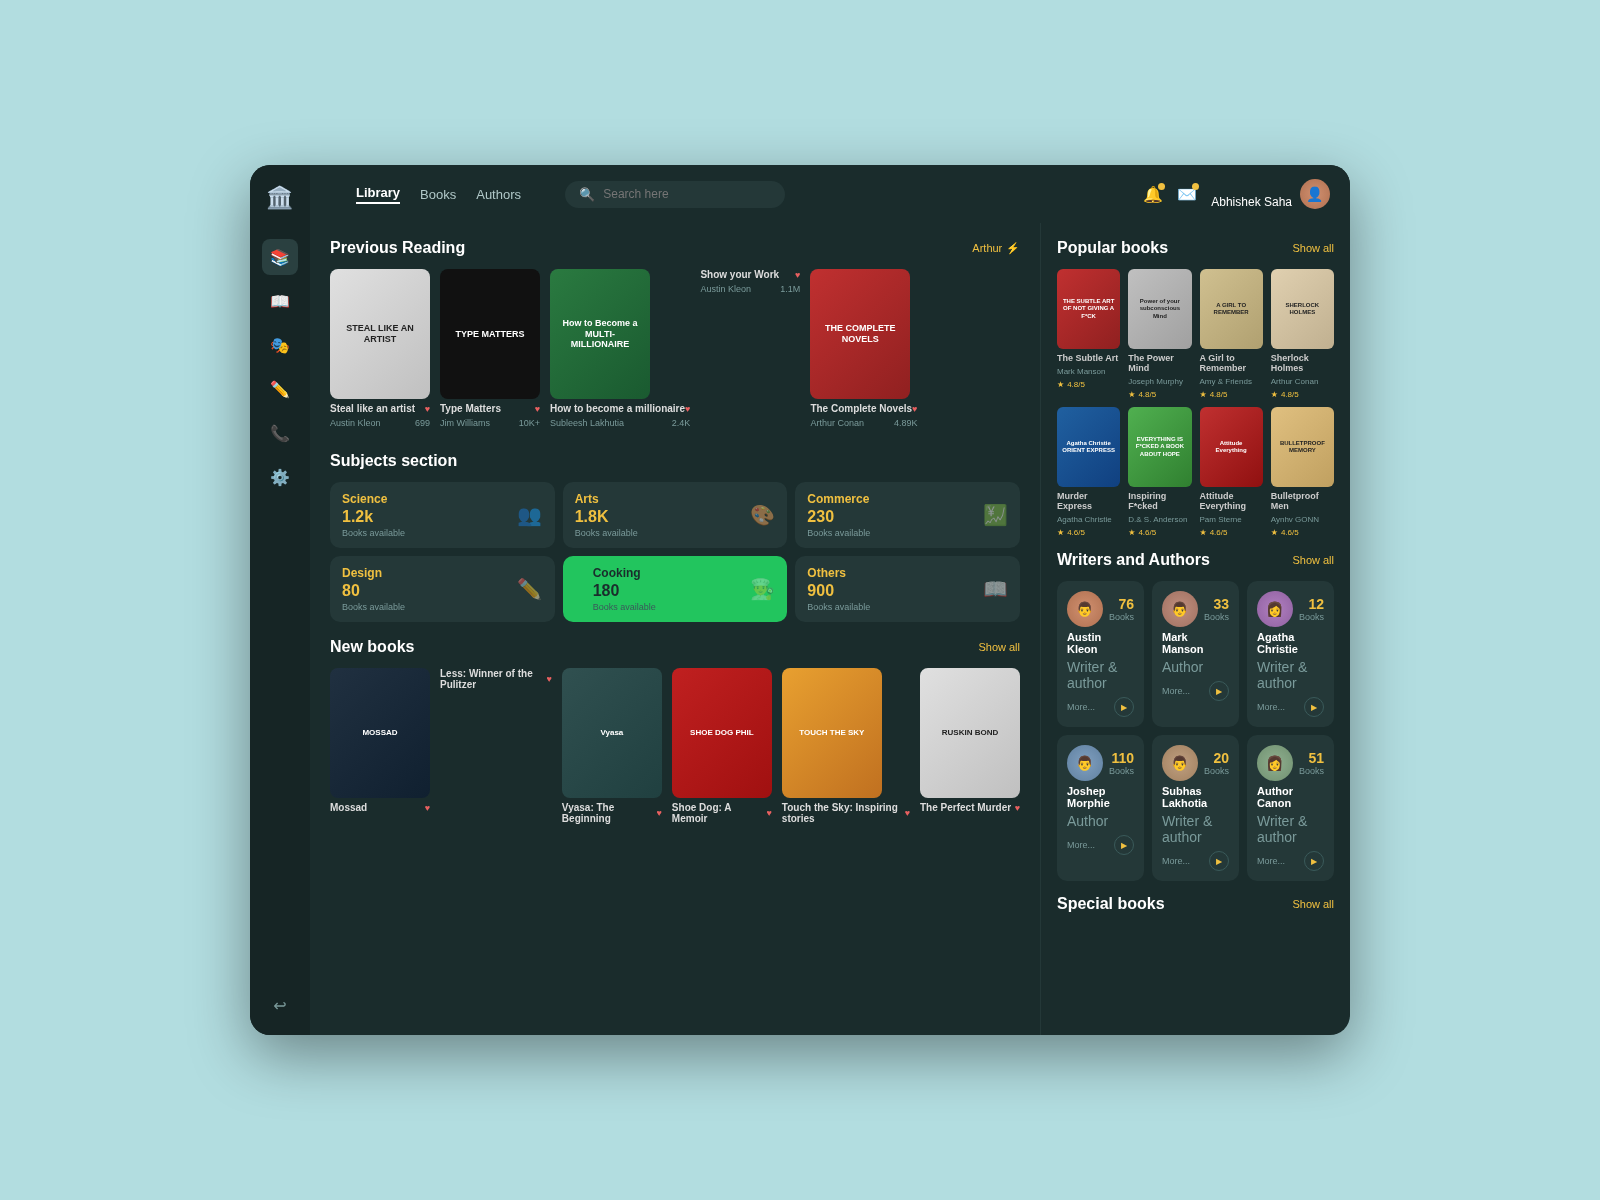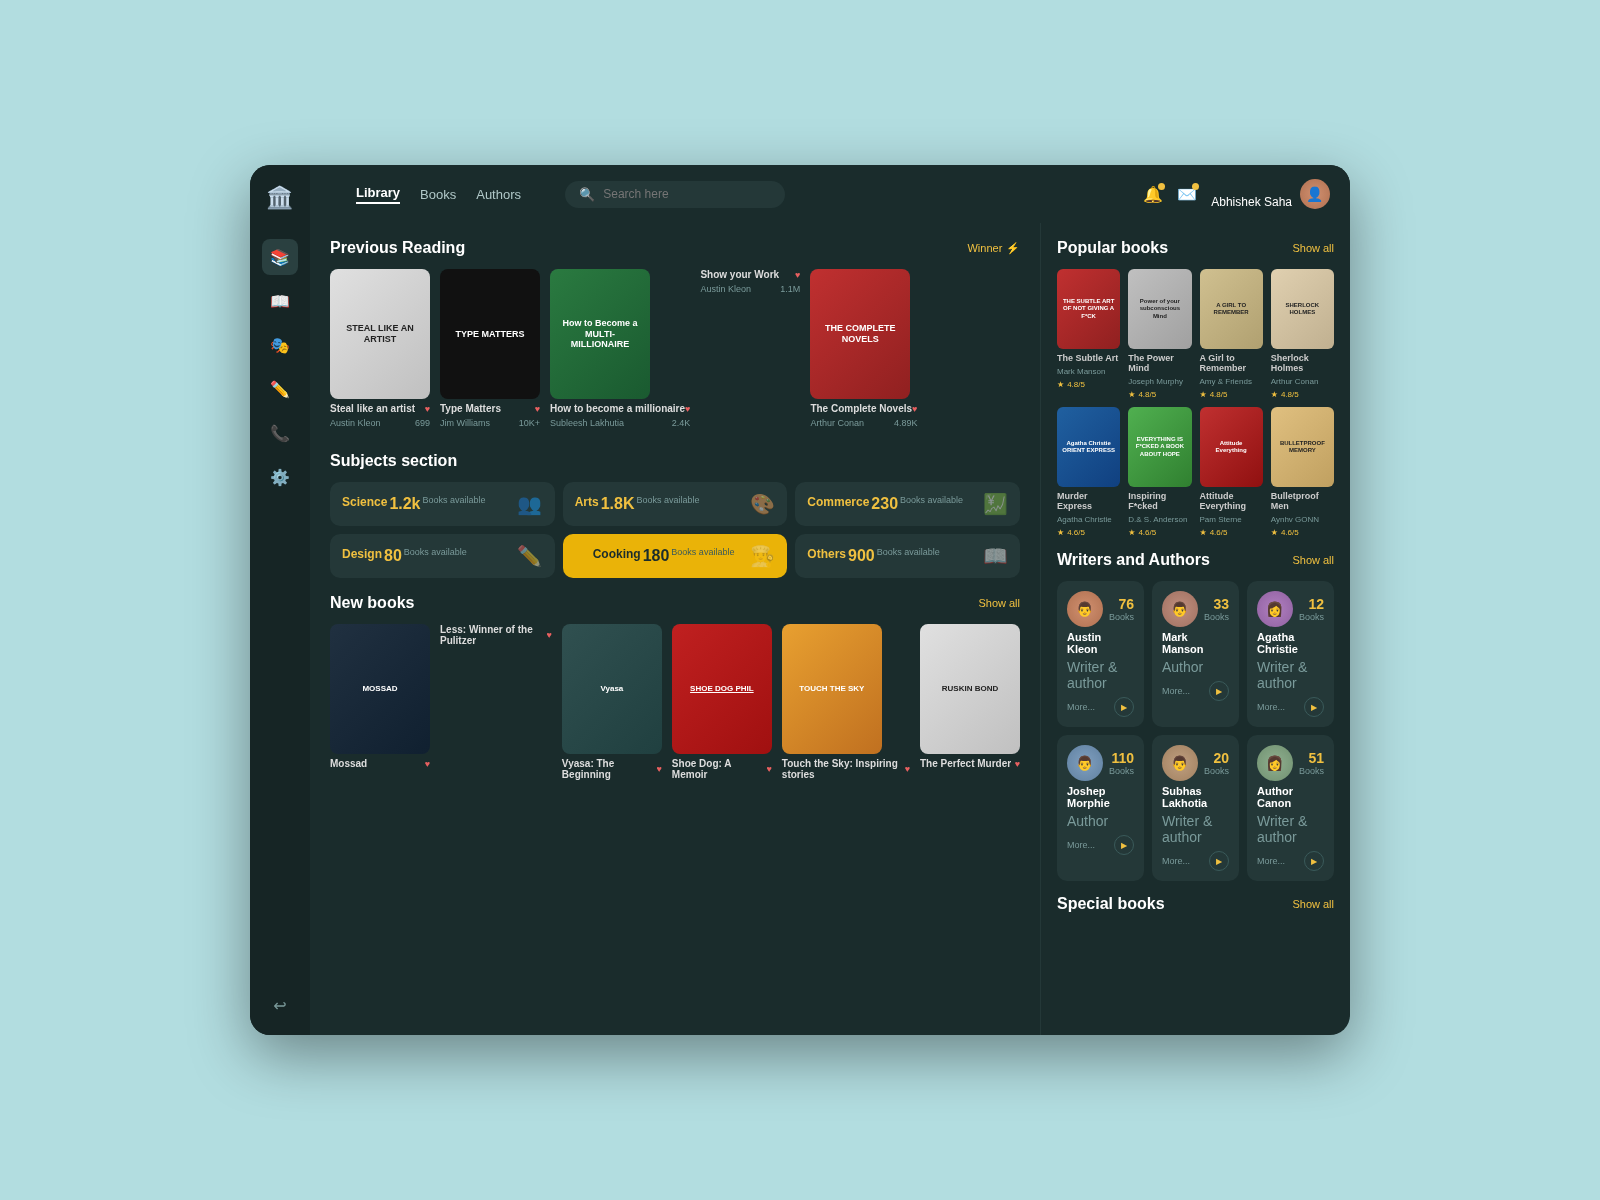--- a/index.html
+++ b/index.html
@@ -249,21 +249,21 @@
     .subject-card {
       background: #243838;
       border-radius: 10px;
       padding: 10px 12px;
       display: flex;
       align-items: center;
       justify-content: space-between;
       cursor: pointer;
     }
     .subject-card.active-subject {
-      background: #eab308;
+      background: #22c55e;
       padding-left: 30px;
     }
     .subject-name {
       color: #f0c040;
       font-size: 12px;
       font-weight: 600;
     }
     .subject-card.active-subject .subject-name { color: #1a2c2c; }
     .subject-count {
       color: #f0c040;
@@ -271,21 +271,21 @@
       font-weight: 700;
     }
     .subject-card.active-subject .subject-count { color: #1a2c2c; }
     .subject-avail {
       color: #7a9a9a;
       font-size: 9px;
     }
     .subject-card.active-subject .subject-avail { color: #3a5a5a; }
     .subject-icon { color: #3a5a5a; font-size: 20px; opacity: 0.5; }
     .subject-card.active-subject .subject-icon { color: #1a2c2c; opacity: 0.3; }
-    .subject-left { display: flex; flex-direction: row; gap: 2px; }
+    .subject-left { display: flex; flex-direction: column; gap: 2px; }
     
     .pop-books-grid {
       display: grid;
       grid-template-columns: repeat(4, 1fr);
       gap: 8px;
       margin-bottom: 14px;
     }
     .pop-book-item {
       display: flex;
       flex-direction: column;
@@ -373,21 +373,21 @@
 
     
     .cover-steal { background: linear-gradient(135deg, #e0e0e0, #c0c0c0); color: #222; }
     .cover-type { background: #111; }
     .cover-millionaire { background: linear-gradient(135deg, #2a7a40, #1a5a30); }
     .cover-show { background: linear-gradient(135deg, #f0c040, #d0a020); color: #222; }
     .cover-sherlock { background: linear-gradient(135deg, #c03030, #902020); }
     .cover-mossad { background: linear-gradient(135deg, #203040, #102030); }
     .cover-less { background: linear-gradient(135deg, #4090c0, #2070a0); }
     .cover-vyasa { background: linear-gradient(135deg, #305050, #204040); }
-    .cover-shoe { background: linear-gradient(135deg, #c02020, #a01010); text-decoration: underline; }
+    .cover-shoe { background: linear-gradient(135deg, #c02020, #a01010); }
     .cover-touch { background: linear-gradient(135deg, #e8a030, #c07020); }
     .cover-ruskin { background: linear-gradient(135deg, #e0e0e0, #c0c0c0); color: #222; }
 
     .pop-cover-subtle { background: linear-gradient(135deg, #c03030, #902020); }
     .pop-cover-power { background: linear-gradient(135deg, #c0c0c0, #a0a0a0); color: #222; }
     .pop-cover-girl { background: linear-gradient(135deg, #d0c090, #b0a070); color: #222; }
     .pop-cover-sherlock { background: linear-gradient(135deg, #e0d0b0, #c0b090); color: #222; }
     .pop-cover-murder { background: linear-gradient(135deg, #2060a0, #104080); }
     .pop-cover-fcked { background: linear-gradient(135deg, #50b050, #308030); }
     .pop-cover-attitude { background: linear-gradient(135deg, #c03030, #901010); }
@@ -445,21 +445,21 @@
       </div>
     </div>
 
     <div class="content-area">
 
       <div class="left-panel">
 
         <div class="section-header">
           <span class="section-title">Previous Reading</span>
           <span class="filter-btn">
-            <span>Winner</span> ⚡
+            <span>Arthur</span> ⚡
           </span>
         </div>
         <div class="books-scroll" id="prev-books-container">
             <div class="book-card">
     <div class="book-cover cover-steal">
       <span style="padding:6px;line-height:1.2;">STEAL LIKE AN ARTIST</span>
     </div>
     <div class="book-meta">
       <span class="book-title-text">Steal like an artist</span>
       <span class="heart-icon">♥</span>

